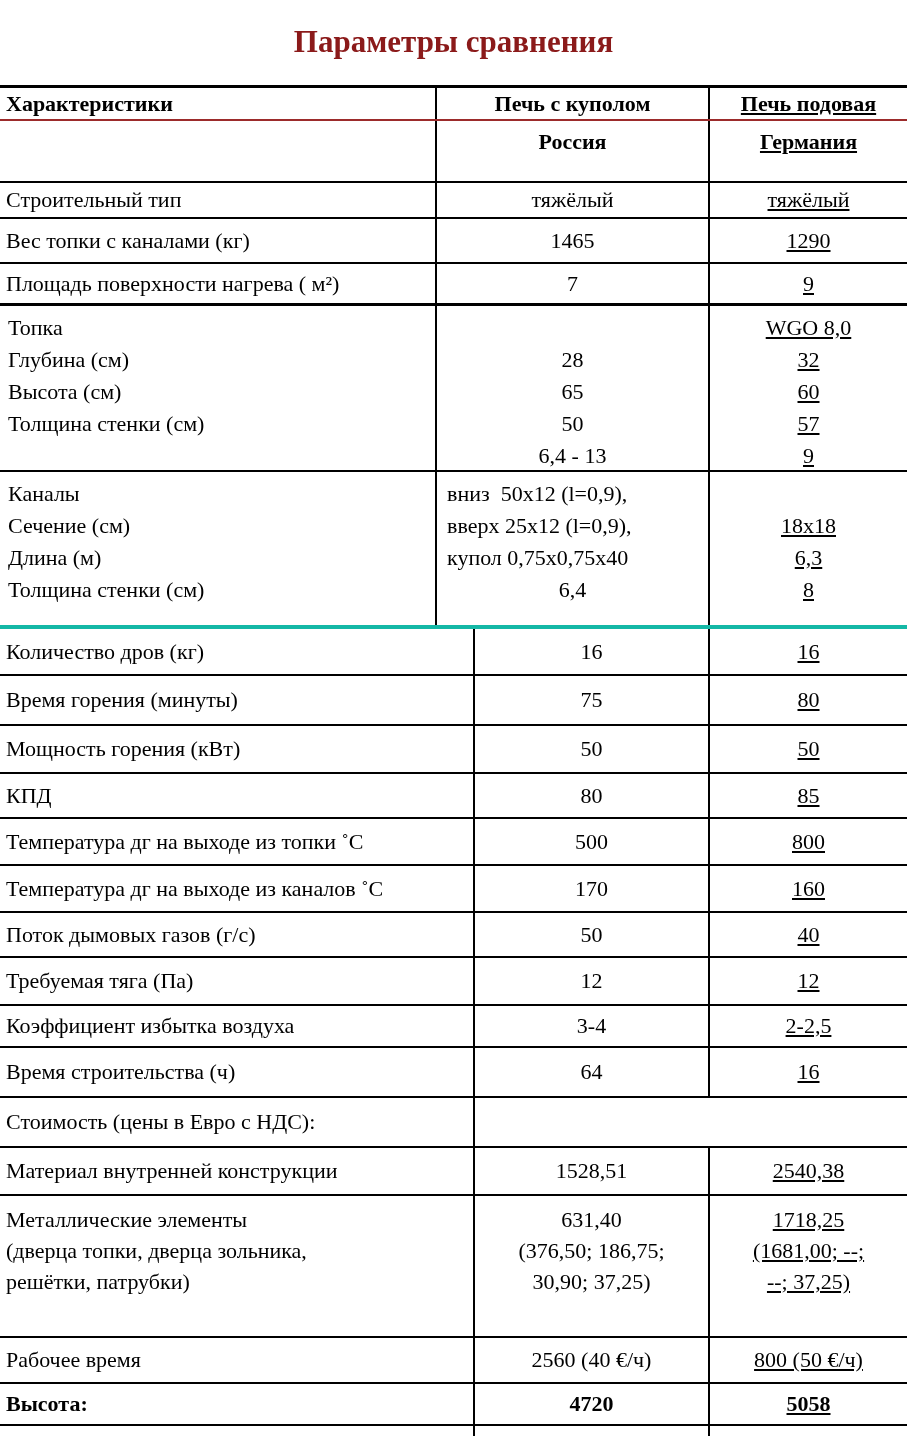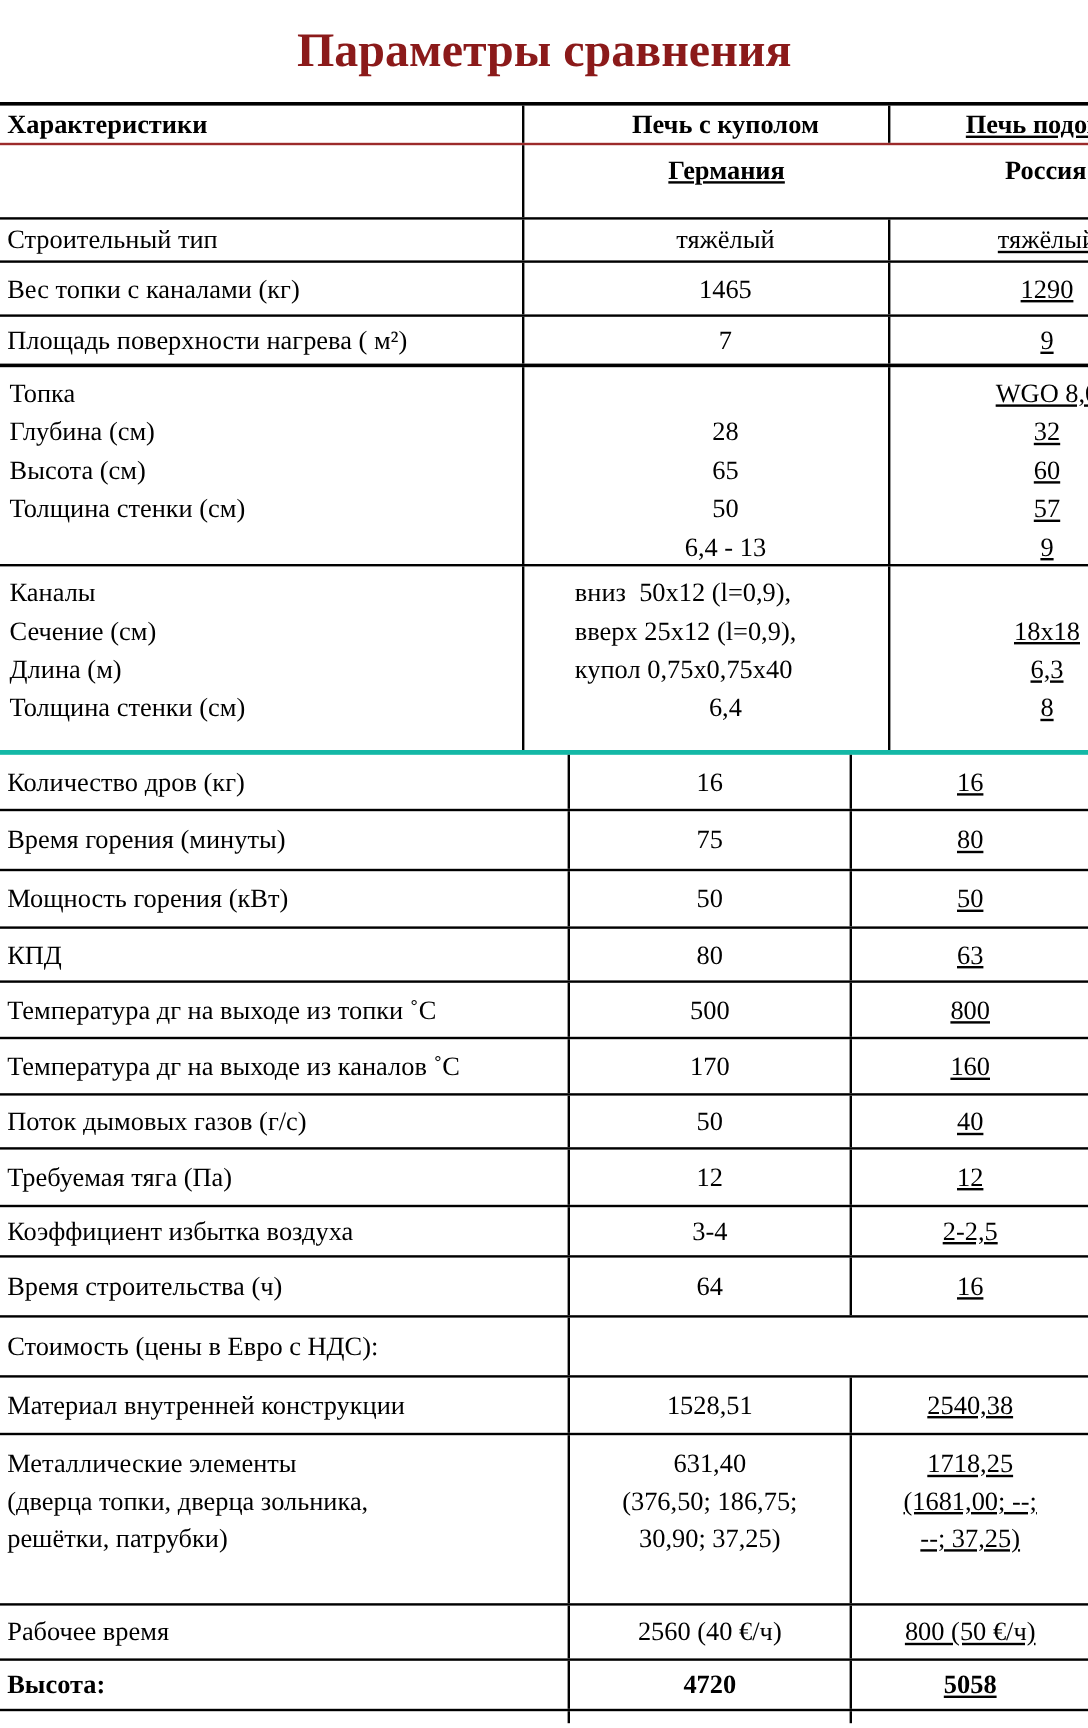--- a/index.html
+++ b/index.html
@@ -8,25 +8,25 @@
     width:907px;height:1440px;
     background:#ffffff;
     color:#000;
     font-family:"Liberation Serif","DejaVu Serif",serif;
     font-size:22px;
     overflow:hidden;
     box-sizing:border-box;
   }
   .title-wrap{height:85px;box-sizing:border-box;padding-top:22px;text-align:center;}
   .doc-title{
-    font-size:40px;font-weight:bold;color:#8b1a1a;line-height:40px;
+    font-size:31px;font-weight:bold;color:#8b1a1a;line-height:40px;
   }
   .tbl{border-top:3px solid #000;}
   .row{display:grid;box-sizing:border-box;border-bottom:2px solid #000;}
-  .row.t{grid-template-columns:437px 273px 197px;gap:32px;}
+  .row.t{grid-template-columns:437px 273px 197px;}
   .row.b{grid-template-columns:475px 235px 197px;}
   .row.red-rule{border-bottom:2px solid #9c2b2b;}
   .row.thick{border-bottom:4px solid #14b8a6;}
   .row.thick3{border-bottom:3px solid #000;}
   .row.noline{border-bottom:none;}
   .c{
     box-sizing:border-box;
     border-right:2px solid #000;
     padding:2px 8px;
     display:flex;align-items:center;
@@ -60,22 +60,22 @@
   <div class="tbl">
 
     <div class="row t red-rule" style="height:33px">
       <div class="c lbl bold">Характеристики</div>
       <div class="c val bold">Печь с куполом</div>
       <div class="c val bold last">Печь подовая</div>
     </div>
 
     <div class="row t" style="height:62px">
       <div class="c lbl"></div>
+      <div class="c val top bold">Россия</div>
       <div class="c val top bold last">Германия</div>
-      <div class="c val top bold">Россия</div>
     </div>
 
     <div class="row t" style="height:36px">
       <div class="c lbl">Строительный тип</div>
       <div class="c val">тяжёлый</div>
       <div class="c val last">тяжёлый</div>
     </div>
     <div class="row t" style="height:45px">
       <div class="c lbl">Вес топки с каналами (кг)</div>
       <div class="c val">1465</div>
@@ -142,21 +142,21 @@
       <div class="c val last">80</div>
     </div>
     <div class="row b" style="height:48px">
       <div class="c lbl">Мощность горения (кВт)</div>
       <div class="c val">50</div>
       <div class="c val last">50</div>
     </div>
     <div class="row b" style="height:45px">
       <div class="c lbl">КПД</div>
       <div class="c val">80</div>
-      <div class="c val last">63</div>
+      <div class="c val last">85</div>
     </div>
     <div class="row b" style="height:47px">
       <div class="c lbl">Температура дг на выходе из топки ˚С</div>
       <div class="c val">500</div>
       <div class="c val last">800</div>
     </div>
     <div class="row b" style="height:47px">
       <div class="c lbl">Температура дг на выходе из каналов ˚С</div>
       <div class="c val">170</div>
       <div class="c val last">160</div>

